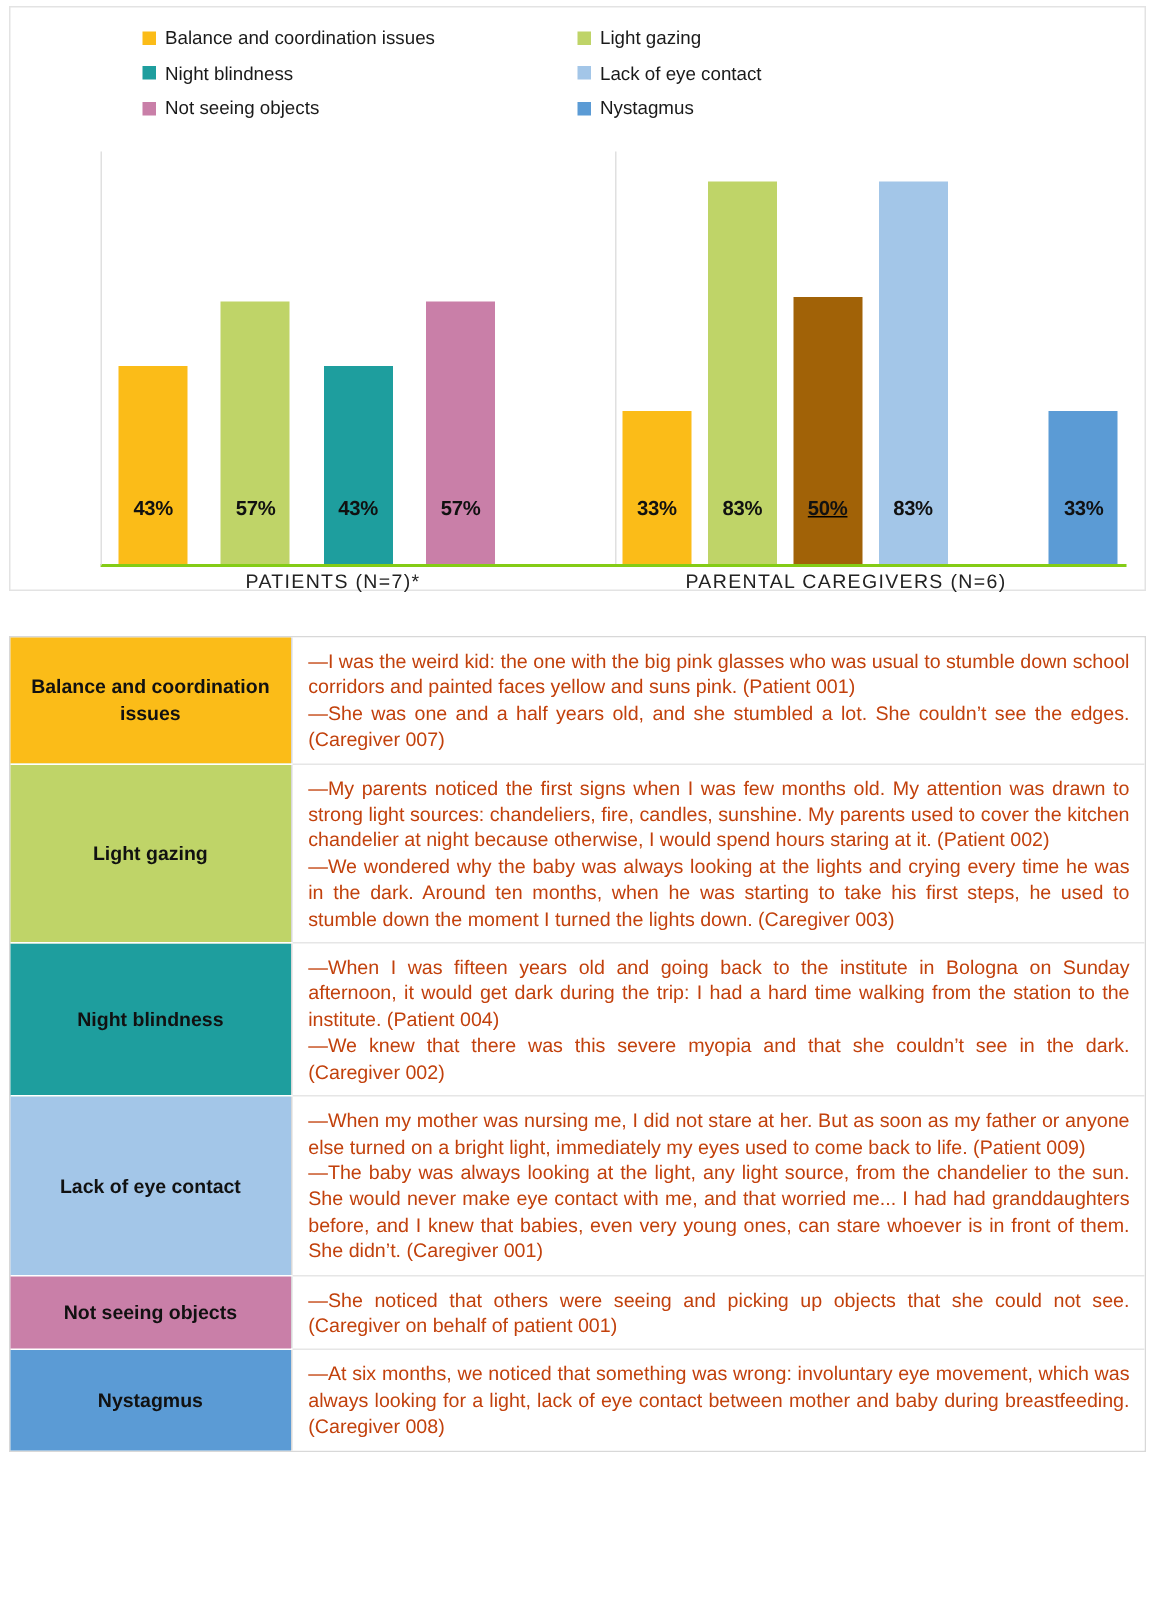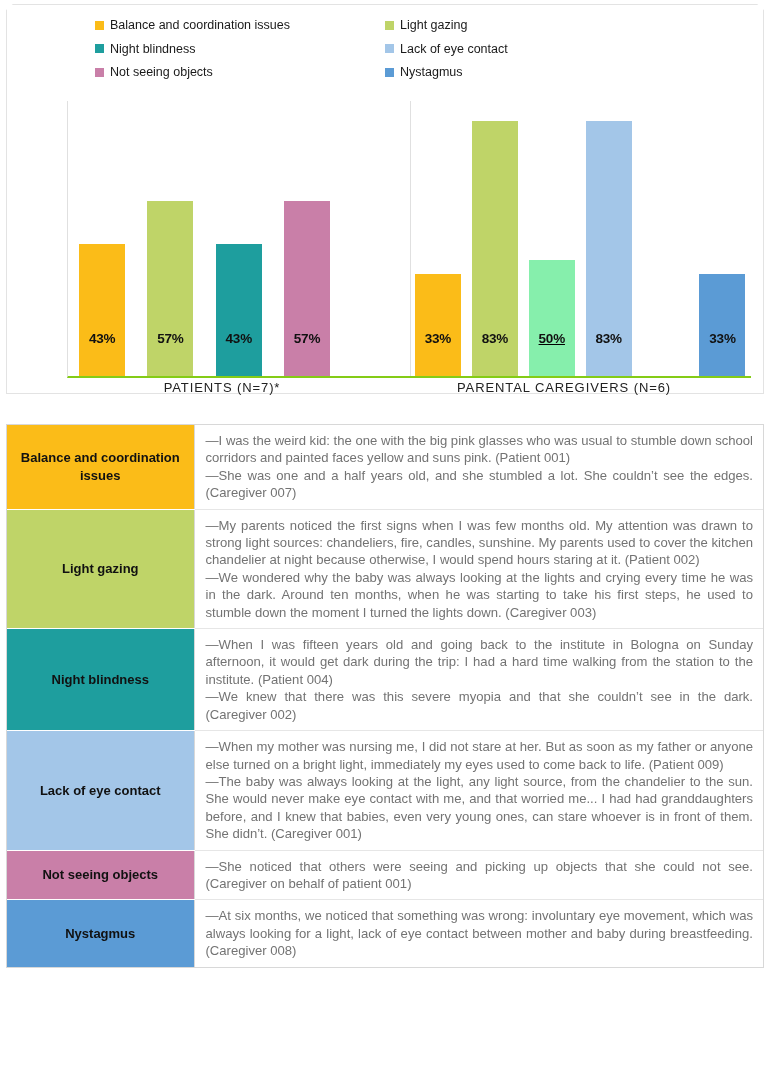--- a/index.html
+++ b/index.html
@@ -6,21 +6,20 @@
   html, body {
     margin: 0; padding: 0;
     background: #ffffff;
     font-family: "Liberation Sans", sans-serif;
   }
   #page {
     width: 770px; height: 1081px;
     position: relative;
     background: #ffffff;
     overflow: hidden;
-    border-radius: 27px;
   }
 
   
   .chart-panel {
     position: absolute;
     left: 6px; top: 4px;
     width: 758px; height: 390px;
     border: 1px solid #e3e3e3;
     background: #ffffff;
   }
@@ -135,21 +134,21 @@
     font-weight: bold;
     color: #111111;
     line-height: 1.35;
     padding: 6px 8px;
     border-bottom: 1px solid #ffffff;
   }
   .quote-cell {
     padding: 7px 10px 7px 11px;
     font-size: 13.1px;
     line-height: 1.33;
-    color: #737373;
+    color: #c2410c;
     text-align: justify;
     border-left: 1px solid #d8d8d8;
     border-bottom: 1px solid #e6e6e6;
     background: #ffffff;
   }
   .quote-cell p { margin: 0; }
   tr:last-child .quote-cell { border-bottom: none; }
   tr:last-child .cat-cell { border-bottom: none; }
 </style>
 </head>
@@ -219,21 +218,21 @@
               <div class="bar" style="height: 101.567px; background: rgb(251, 188, 24);">
                 <span class="bar-value">33%</span>
               </div>
             </div>
             <div class="slot">
               <div class="bar" style="height: 255.456px; background: rgb(191, 212, 104);">
                 <span class="bar-value">83%</span>
               </div>
             </div>
             <div class="slot">
-              <div class="bar" style="height: 116px; background: #86efac; text-decoration: underline;">
+              <div class="bar" style="height: 178px; background: #a16207; text-decoration: underline;">
                 <span class="bar-value">50%</span>
               </div>
             </div>
             <div class="slot">
               <div class="bar" style="height: 255.456px; background: rgb(163, 198, 232);">
                 <span class="bar-value">83%</span>
               </div>
             </div>
             <div class="slot"></div>
             <div class="slot">

